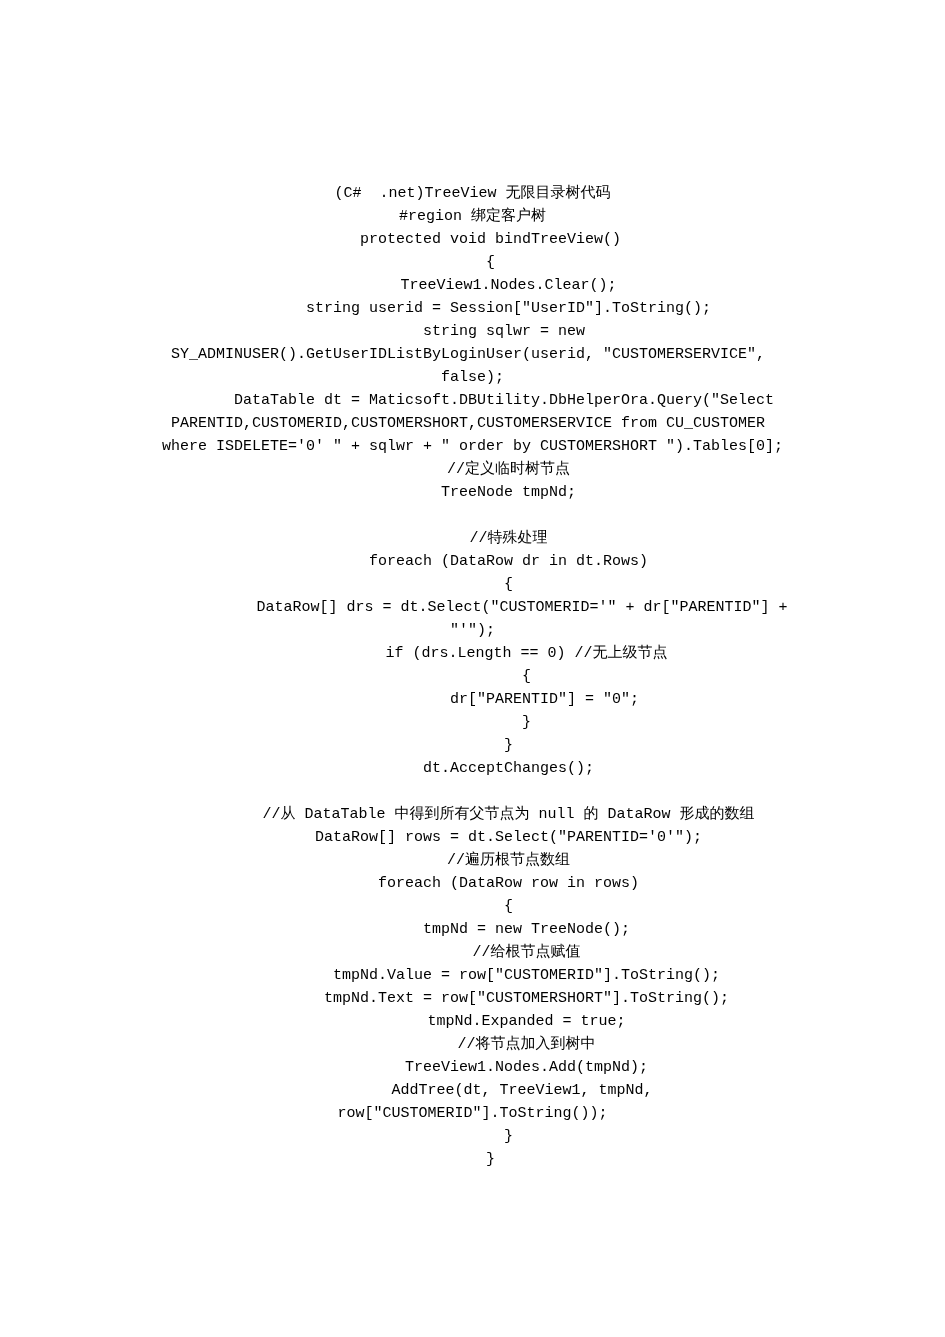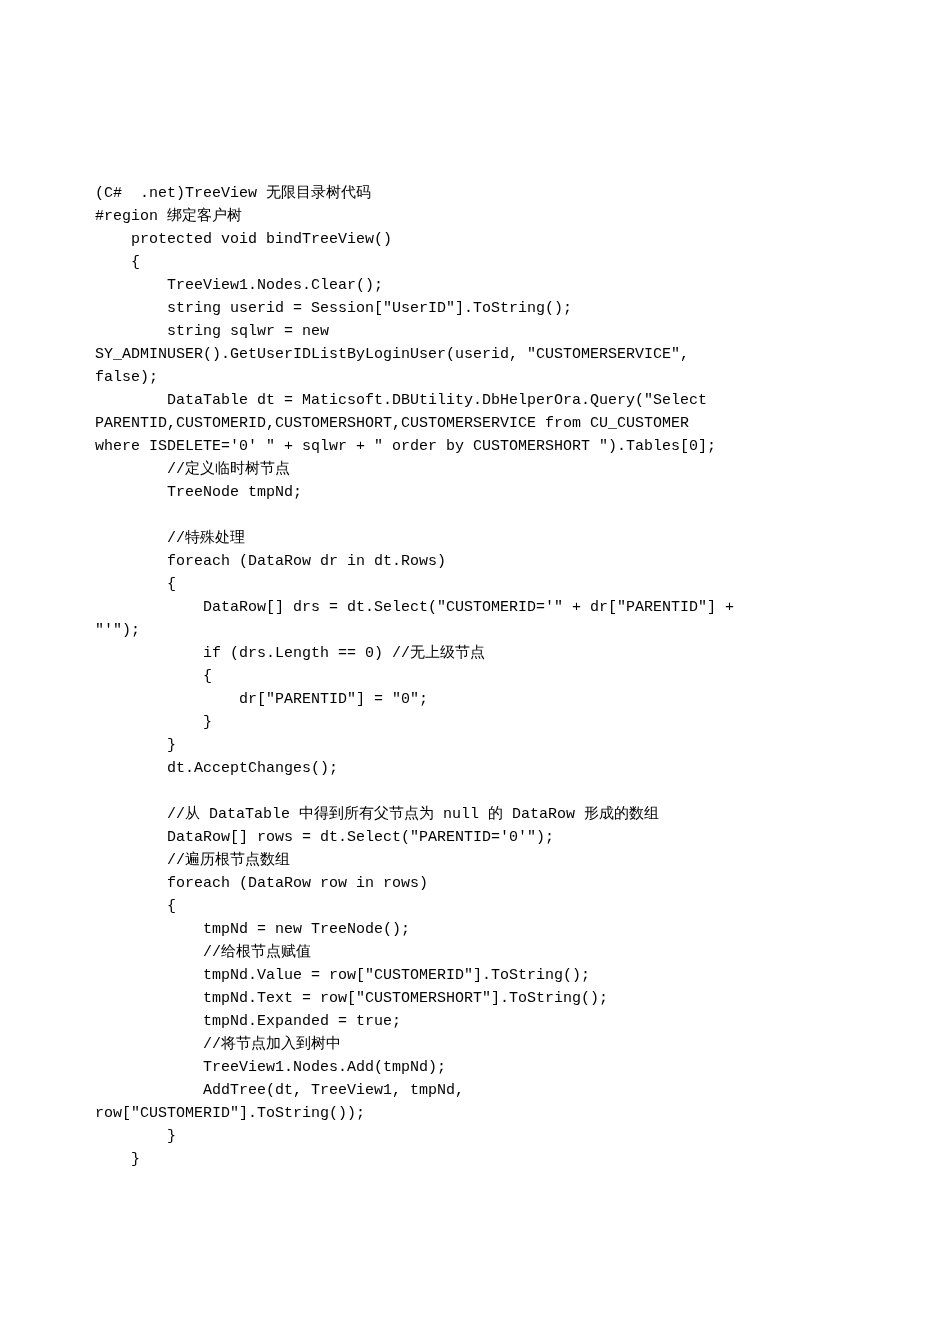--- a/index.html
+++ b/index.html
@@ -14,20 +14,21 @@
       padding: 90px 95px 60px 95px;
       font-family: "Courier New", "SimSun", monospace;
       font-size: 15px;
       line-height: 23px;
       color: #000000;
       white-space: pre;
       overflow: hidden;
     }
     .code-container {
       white-space: pre;
+      text-align: center;
     }
   </style>
 </head>
 <body>
 
 
 
 <div class="code-container"><span>(C#  .net)TreeView 无限目录树代码</span>
 <span>#region 绑定客户树</span>
 <span>    protected void bindTreeView()</span>

